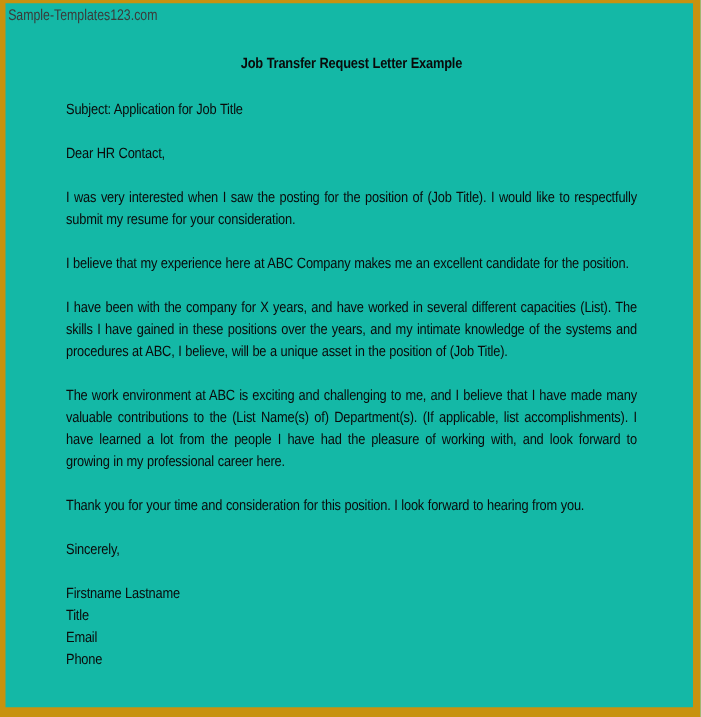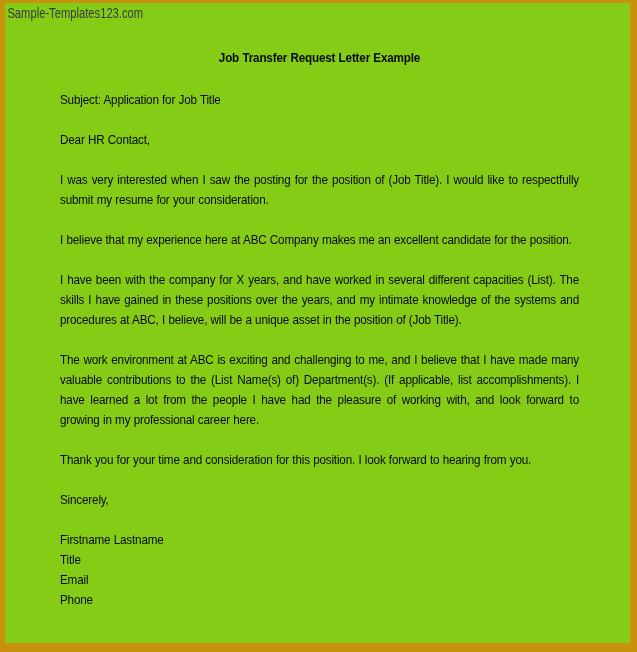--- a/index.html
+++ b/index.html
@@ -54,21 +54,21 @@
   .para {
     text-align: justify;
   }
   .signature div {
     line-height: 20px;
   }
 </style>
 </head>
 <body>
 
-<div class="page" style="border-color: rgb(200, 146, 15); background: #84cc16;">
+<div class="page" style="border-color: rgb(200, 146, 15); background: #14b8a6;">
 
   <div class="watermark" style="color: rgb(58, 58, 58);">Sample-Templates123.com</div>
 
   <div class="letter" style="color: rgb(10, 10, 10);">
 
     <div class="letter-title">Job Transfer Request Letter Example</div>
 
     <p class="line">Subject: Application for Job Title</p>
 
     <p class="line">Dear HR Contact,</p>

